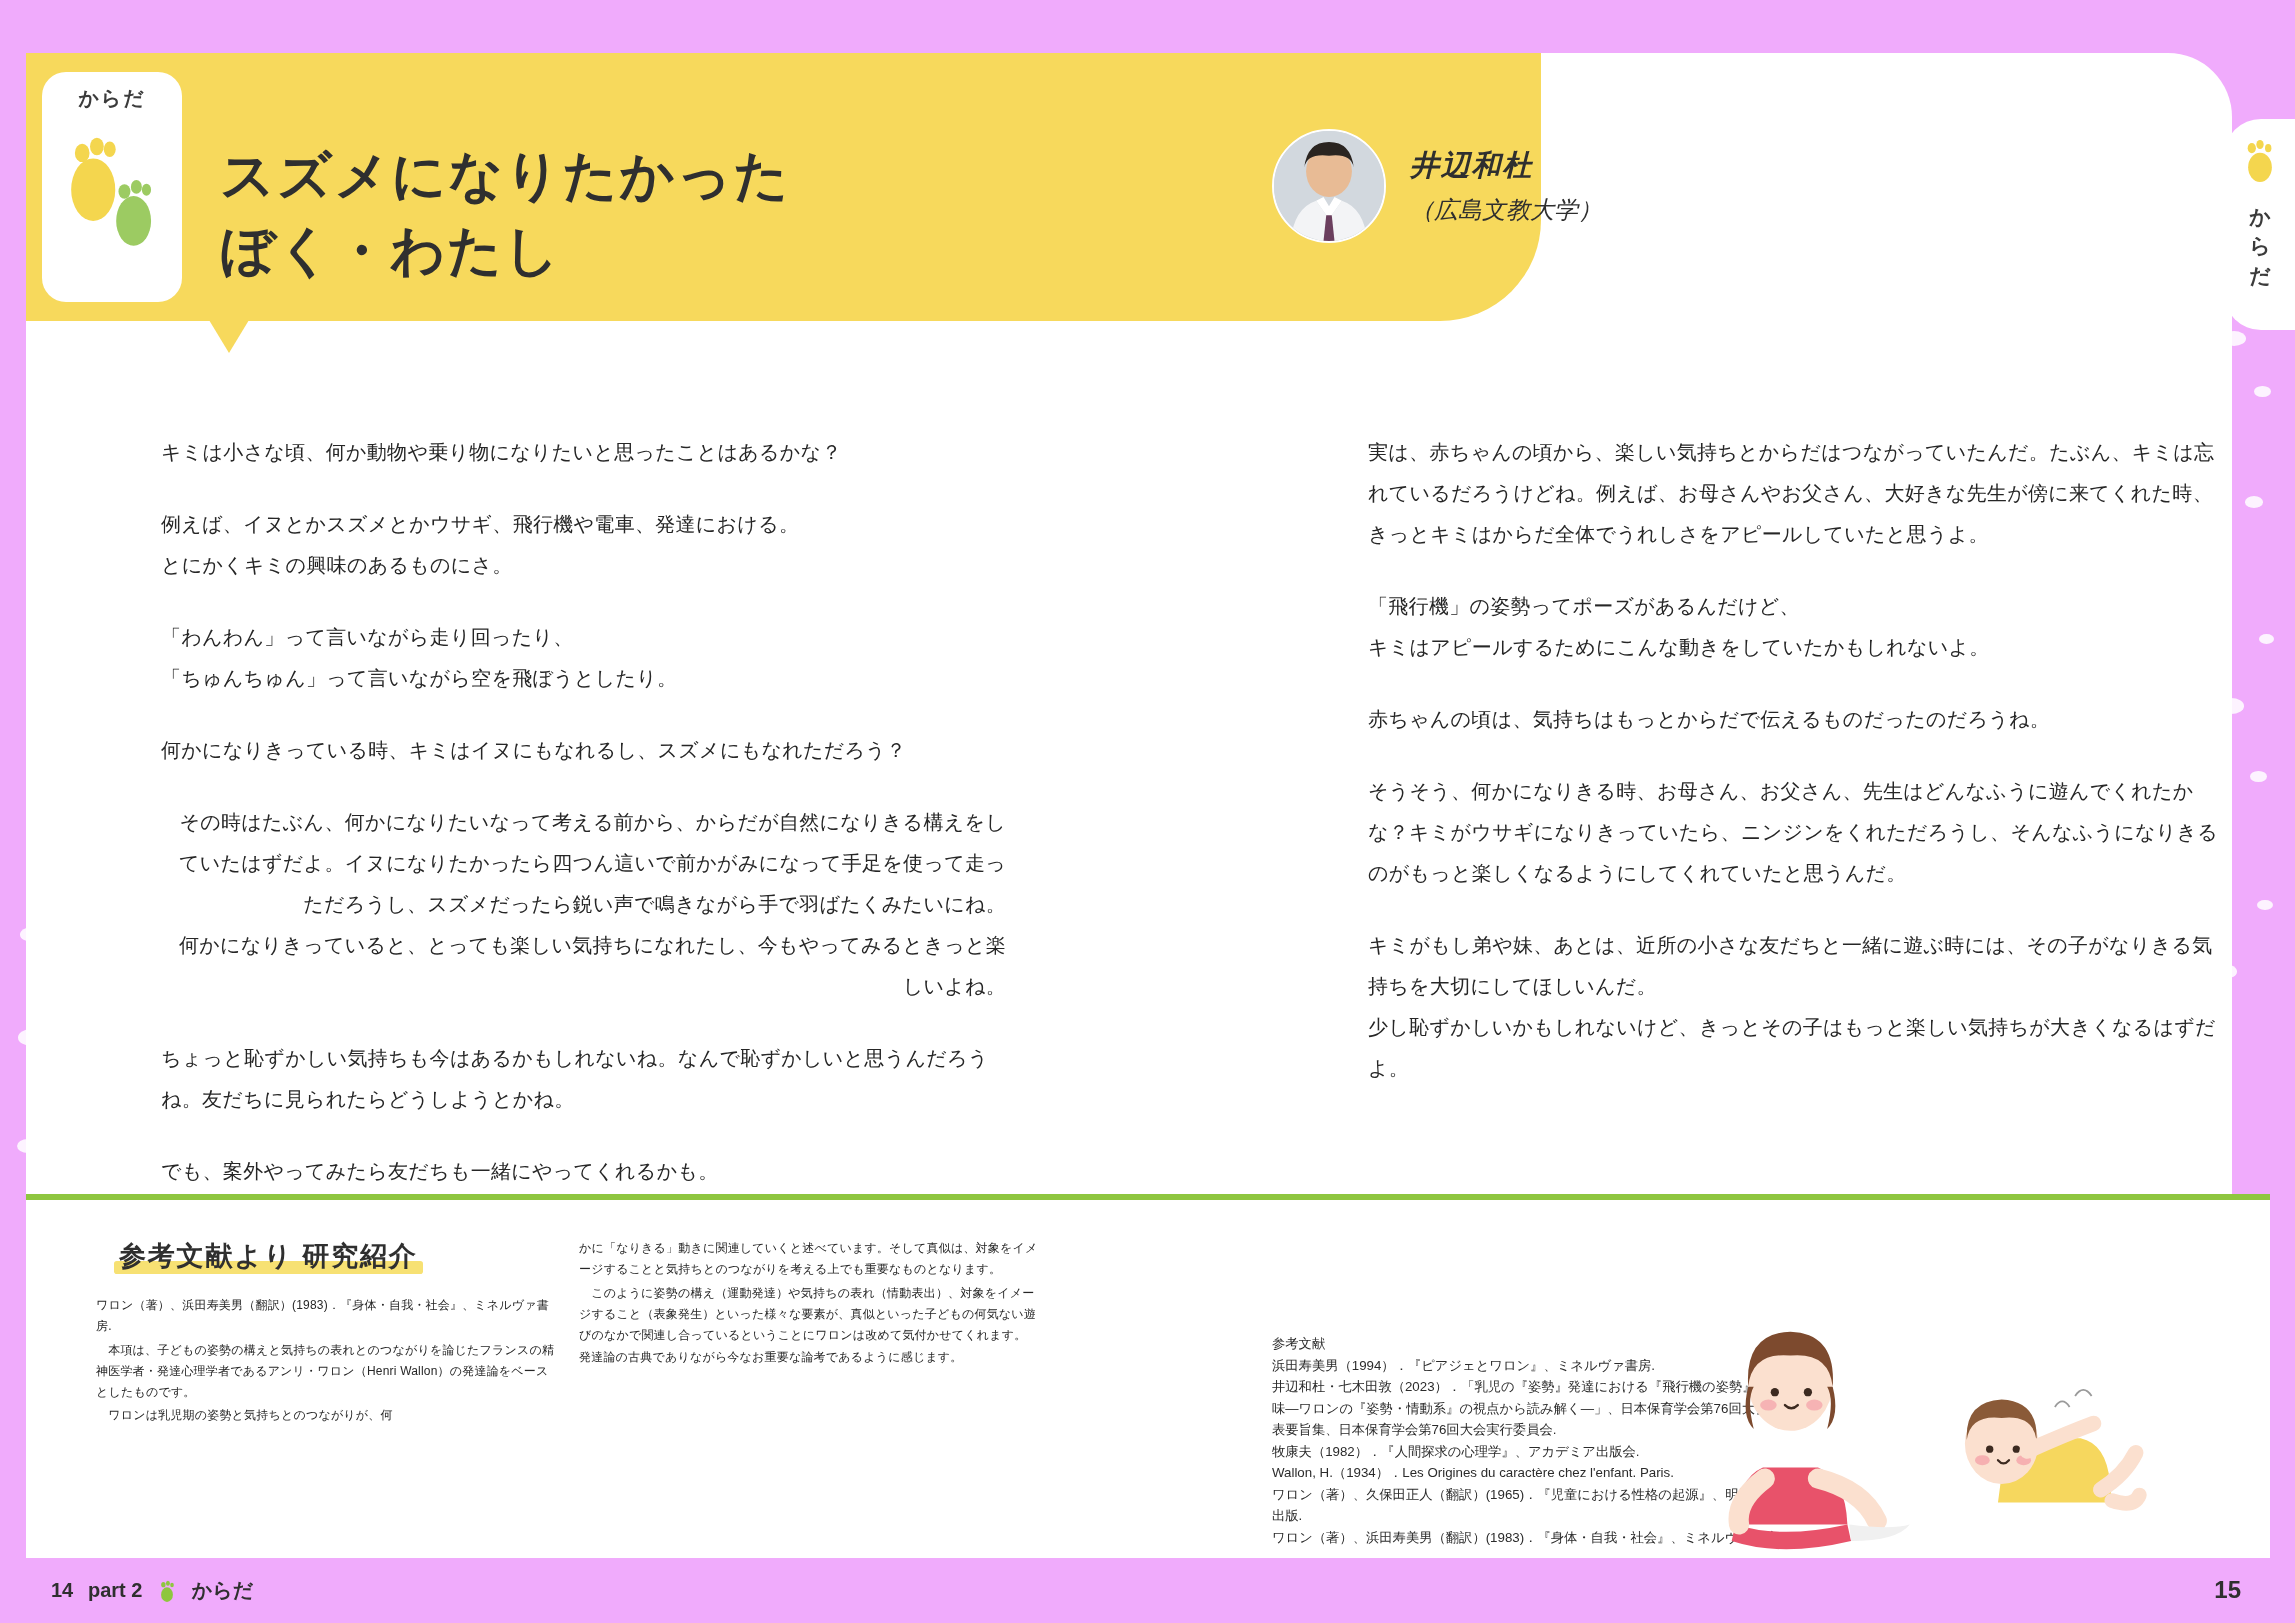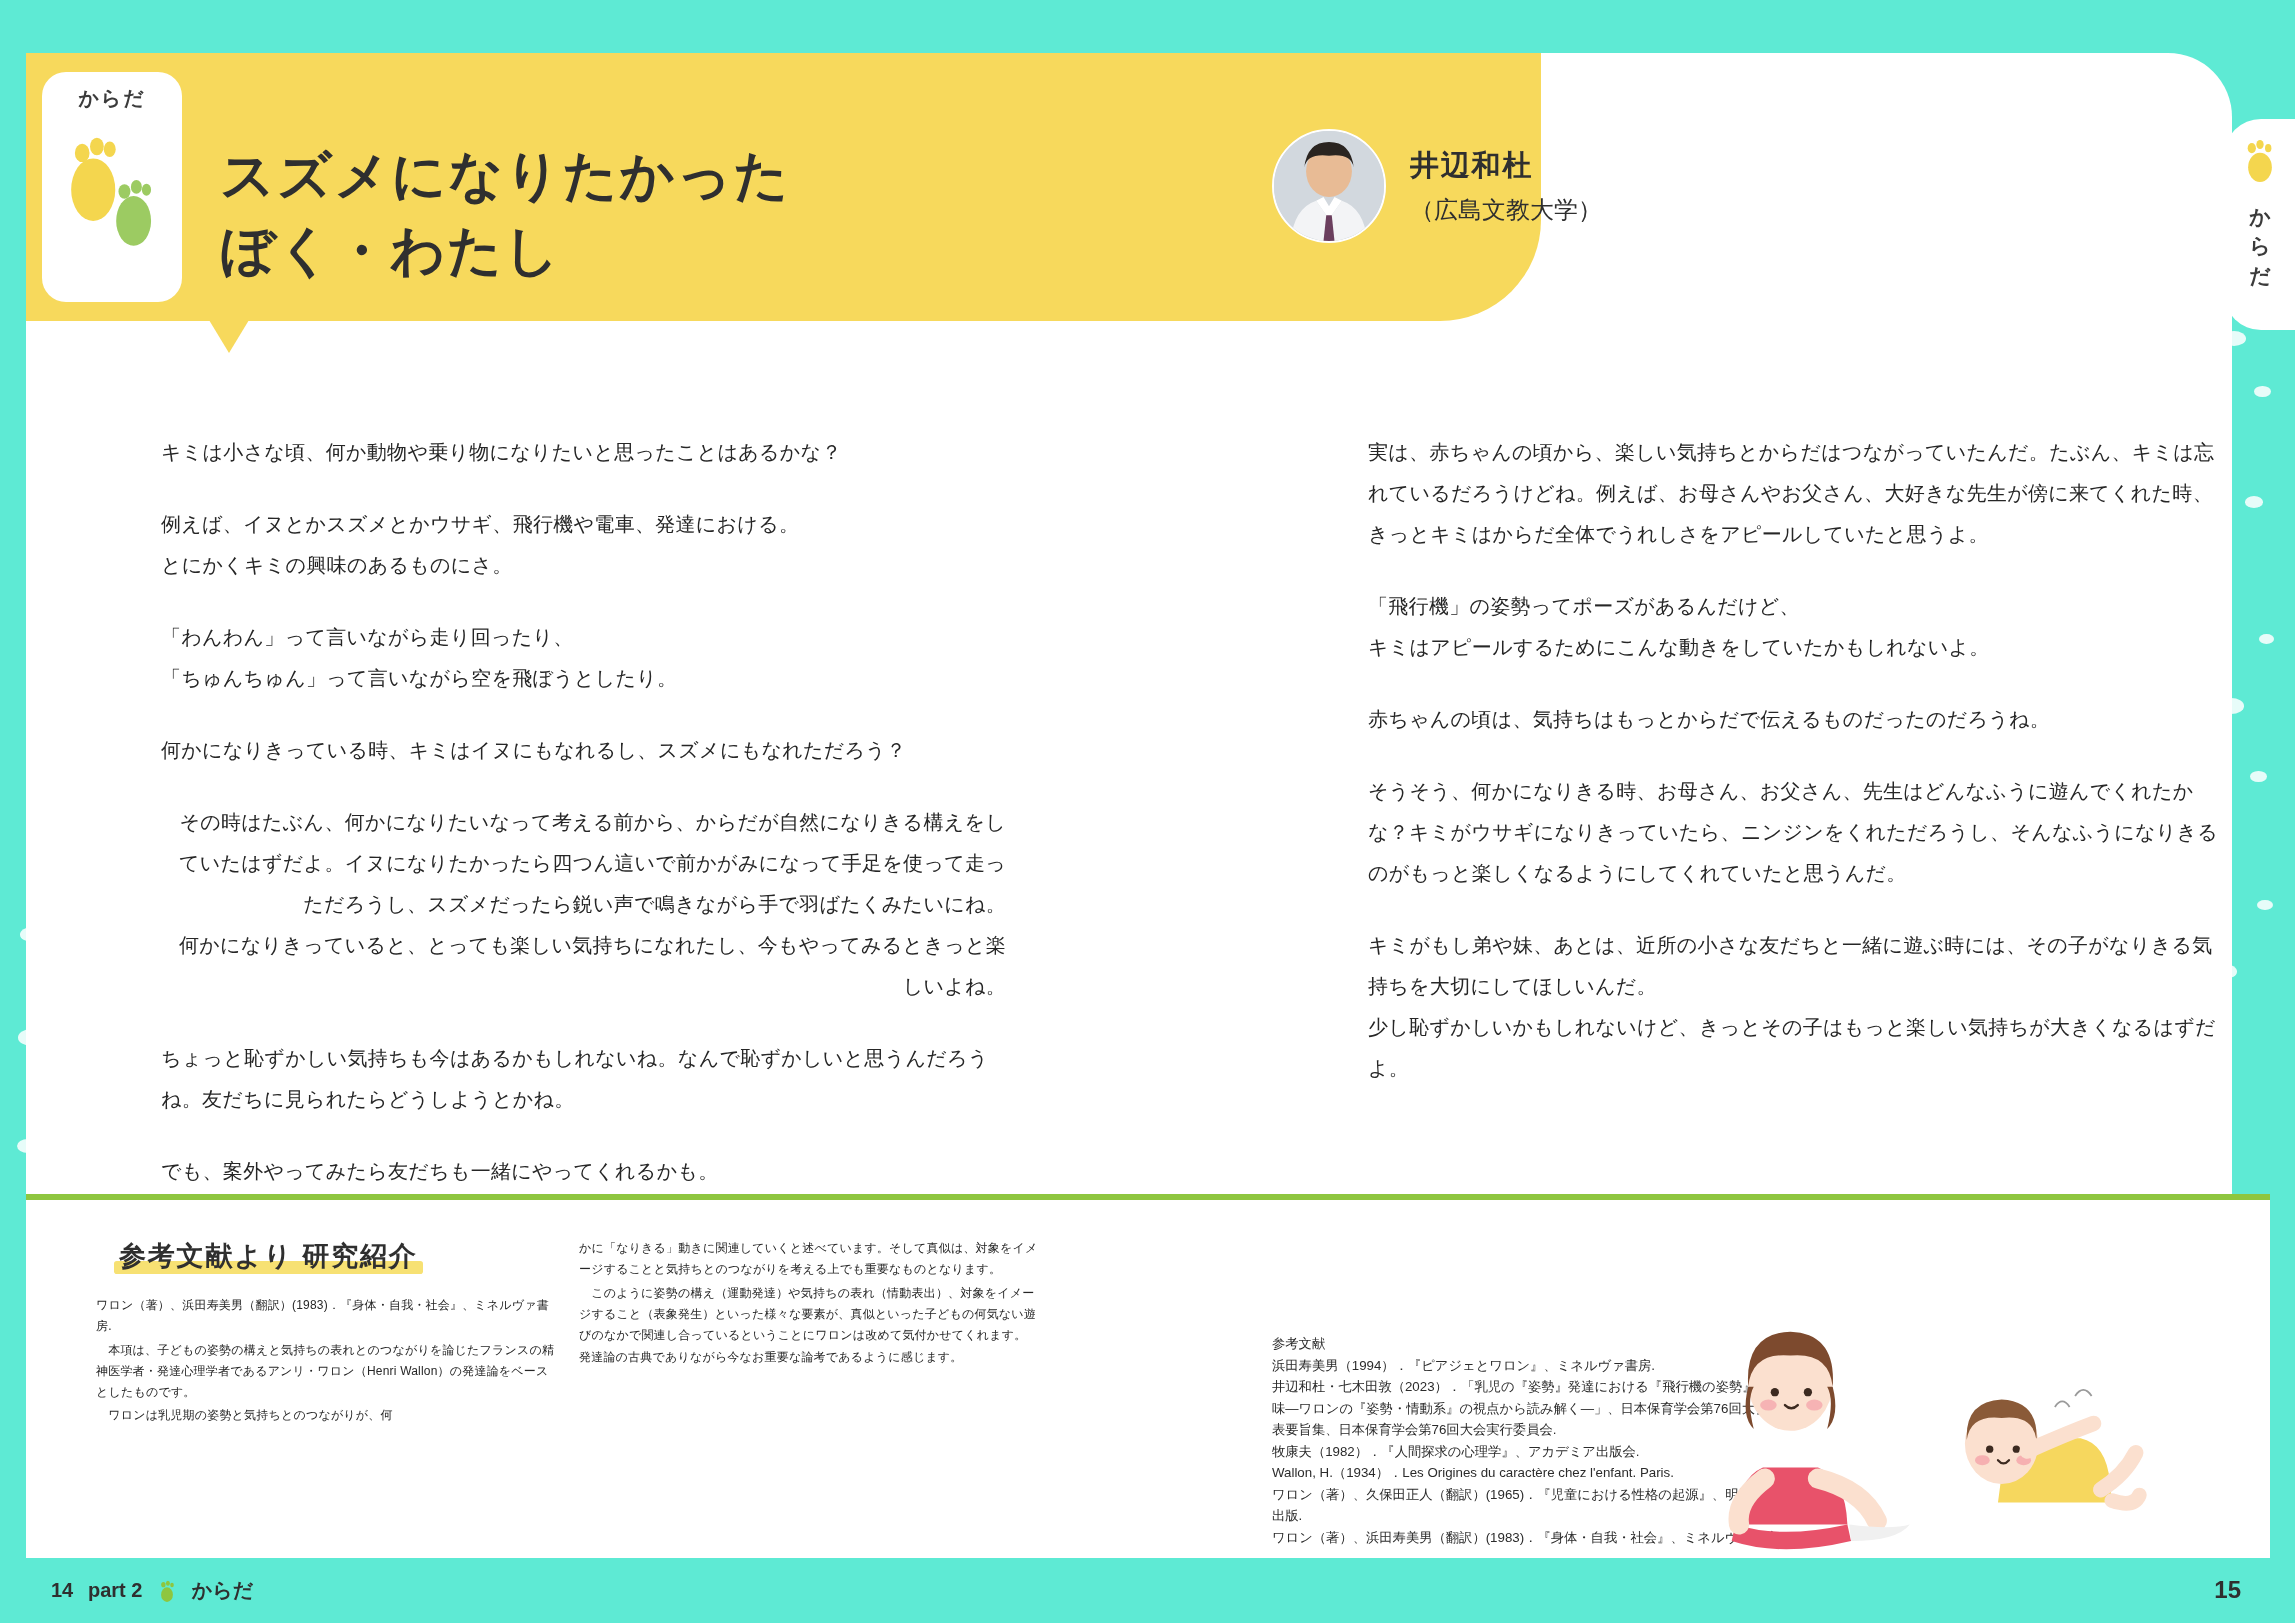--- a/index.html
+++ b/index.html
@@ -4,21 +4,21 @@
 <style>
   html,body{margin:0;padding:0;}
   body{
     width:2296px;height:1624px;
     background:#7fc242;
     font-family:"Liberation Sans","DejaVu Sans",sans-serif;
     overflow:hidden;
     position:relative;
   }
   
-  #page{position:absolute;inset:0;background:#5eead4;}
+  #page{position:absolute;inset:0;background:#f0abfc;}
   .speckle{position:absolute;border-radius:50%;background:#ffffff;opacity:.85;}
 
   
   #white-card{
     position:absolute;
     left:26px;top:53px;right:64px;bottom:92px;
     background:#ffffff;
     border-radius:0 64px 64px 0;
   }
   
@@ -58,21 +58,21 @@
     letter-spacing:1.8px;
   }
   
   #author{
     position:absolute;left:1272px;top:129px;display:flex;align-items:center;gap:24px;
   }
   #avatar{
     width:110px;height:110px;border-radius:50%;background:#cfd6dd;
     border:2.8px solid #ffffff;overflow:hidden;position:relative;
   }
-  #author-text{color:#2f2f2f;}
+  #author-text{color:#2f2f2f;font-style:italic;}
   #author-name{font-size:29px;font-weight:bold;letter-spacing:1.8px;}
   #author-affil{font-size:24px;margin-top:7.3px;}
 
   
   #side-tab{
     position:absolute;right:0;top:119px;width:72px;height:211px;
     background:#ffffff;border-radius:37px 0 0 37px;
     display:flex;flex-direction:column;align-items:center;padding-top:16.5px;box-sizing:border-box;
   }
   #side-tab .vtext{

